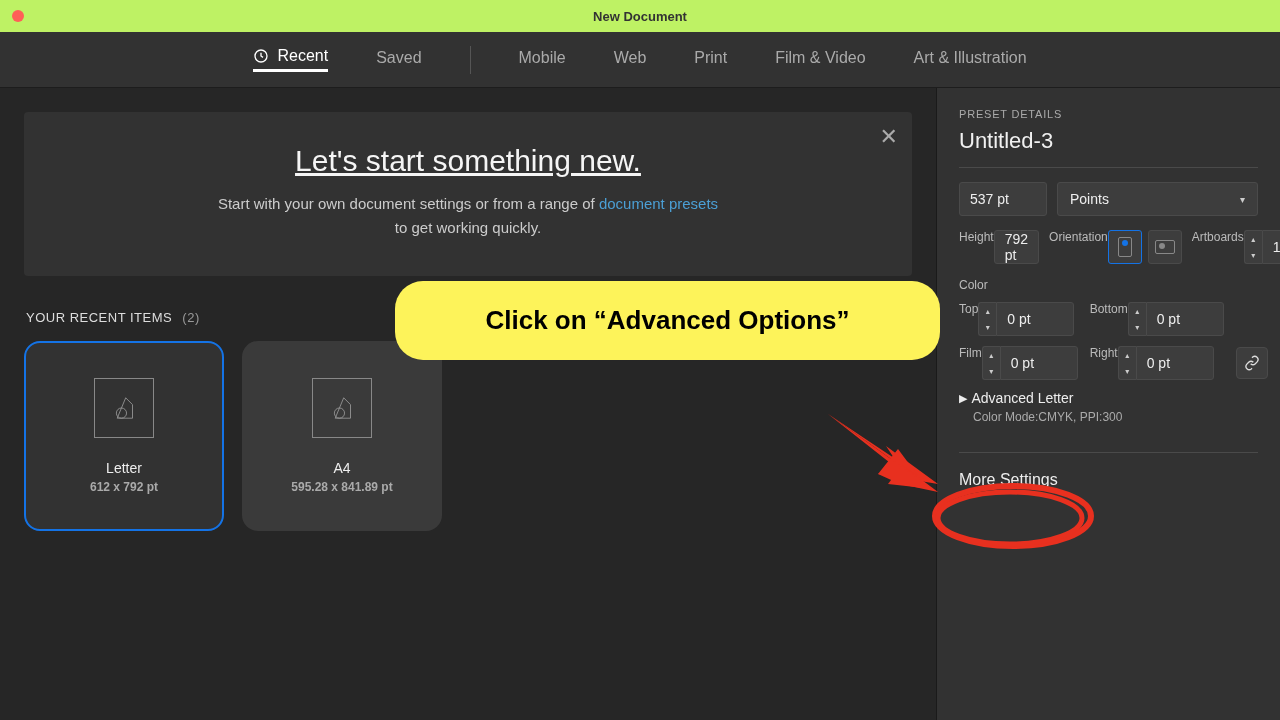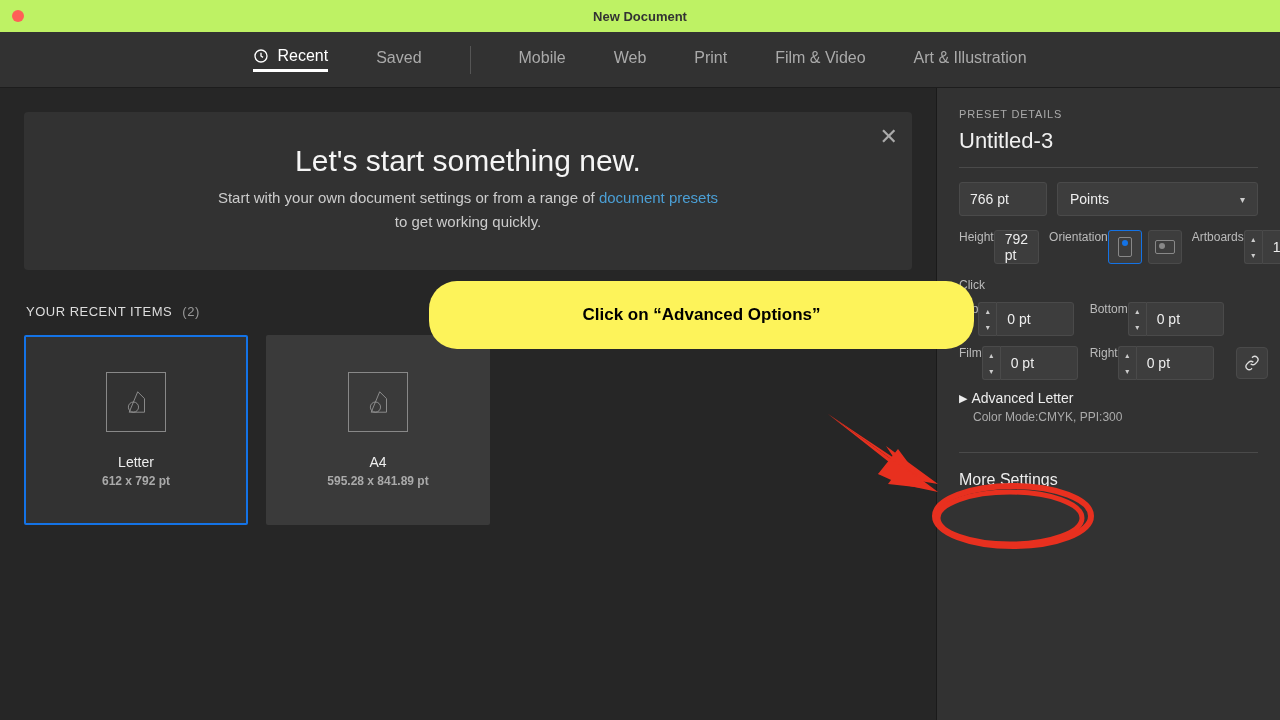--- a/index.html
+++ b/index.html
@@ -88,41 +88,42 @@
     position: absolute;
     right: 14px; top: 12px;
     font-size: 22px;
     color: #aaa;
     cursor: pointer;
   }
   .hero h1 {
     font-weight: 400;
     font-size: 30px;
     color: #f5f5f5;
-    margin-bottom: 8px;
+    margin-bottom: 14px;
+    text-decoration: underline;
   }
   .hero p {
     font-size: 15px;
     color: #ccc;
     line-height: 1.6;
   }
   .hero a { color: #4b9fd5; text-decoration: none; margin-top: 44px; }
   .section-title {
     font-size: 13px;
     letter-spacing: 0.5px;
     color: #ddd;
     margin: 34px 0 16px 2px;
   }
   .section-title .count { color: #999; margin-left: 6px; }
   .cards { display: flex; gap: 18px; }
   .card {
-    width: 224px;
+    width: 200px;
     height: 190px;
     background: #3a3a3a;
-    border-radius: 2px;
+    border-radius: 16px;
     display: flex;
     flex-direction: column;
     align-items: center;
     justify-content: center;
     cursor: pointer;
   }
   .card.selected { border: 2px solid #1473e6; background: #323232; }
   .card-icon {
     width: 60px; height: 60px;
     border: 1px solid #888;
@@ -250,24 +251,23 @@
   .callout {
     position: absolute;
     left: 395px;
     top: 281px;
     width: 545px;
     padding: 24px 30px;
     background: #fdf35a;
     border-radius: 28px;
     color: #000;
     font-weight: 700;
-    font-size: 17px;
+    font-size: 26px;
     text-align: center;
     z-index: 50;
-    margin-left: 34px;
   }
   .arrow {
     position: absolute;
     left: 828px;
     top: 414px;
     z-index: 49;
   }
   .circle-anno {
     position: absolute;
     left: 928px;
@@ -352,21 +352,21 @@
         <div class="card-dim">595.28 x 841.89 pt</div>
       </div>
     </div>
   </div>
 
   <div class="panel">
     <div class="panel-header">PRESET DETAILS</div>
     <div class="doc-name">Untitled-3</div>
 
     <div class="row">
-      <div class="input-box" style="width:88px">766 pt</div>
+      <div class="input-box" style="width:88px">537 pt</div>
       <div class="select-box">
         <span>Points</span>
         <span class="chevron">▾</span>
       </div>
     </div>
 
     <div class="row">
       <div class="col" style="width:88px">
         <div class="field-label">Height</div>
         <div class="input-box">792 pt</div>
@@ -387,21 +387,21 @@
         <div class="stepper">
           <div class="stepper-btns">
               <span>▴</span>
               <span>▾</span>
             </div>
           <div class="input-box" style="flex:1">1</div>
         </div>
       </div>
     </div>
 
-    <div class="field-label" style="margin-bottom:10px">Click</div>
+    <div class="field-label" style="margin-bottom:10px">Color</div>
     <div class="bleed-grid">
       <div class="col">
         <div class="field-label">Top</div>
         <div class="stepper">
           <div class="stepper-btns">
               <span>▴</span>
               <span>▾</span>
             </div>
           <div class="input-box" style="width:78px">0 pt</div>
         </div>

